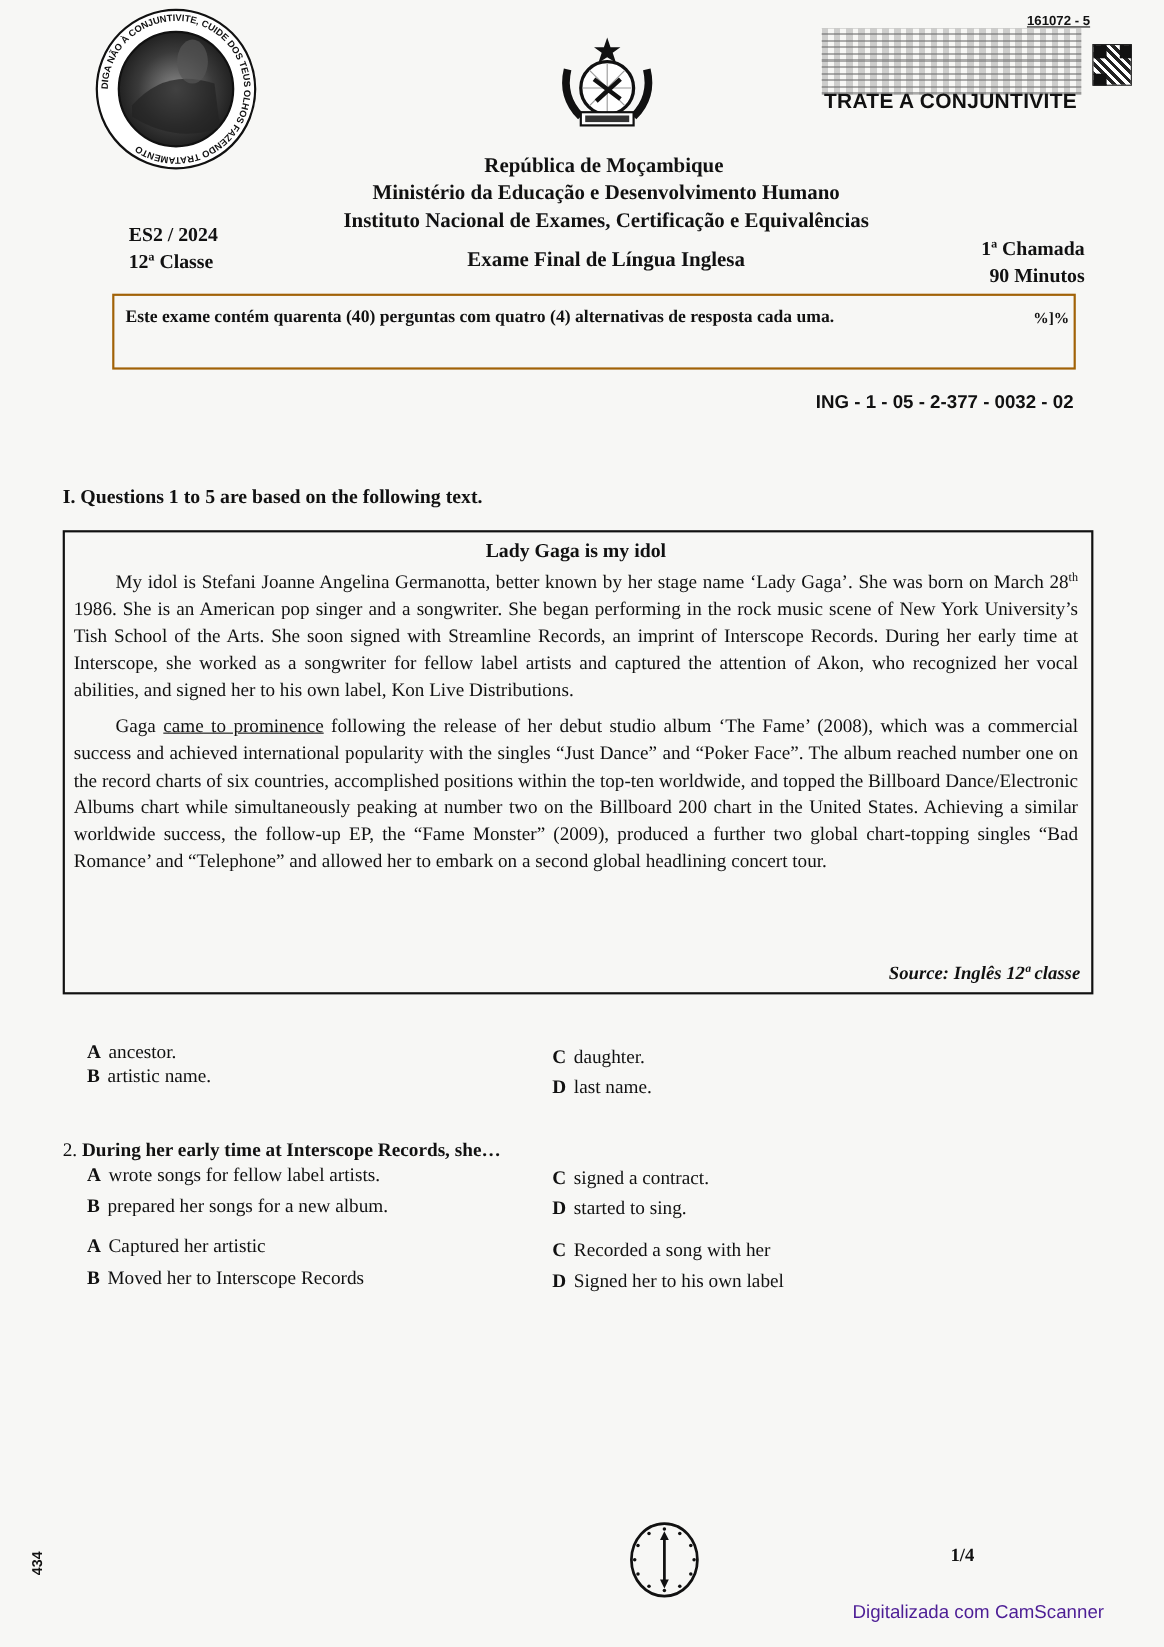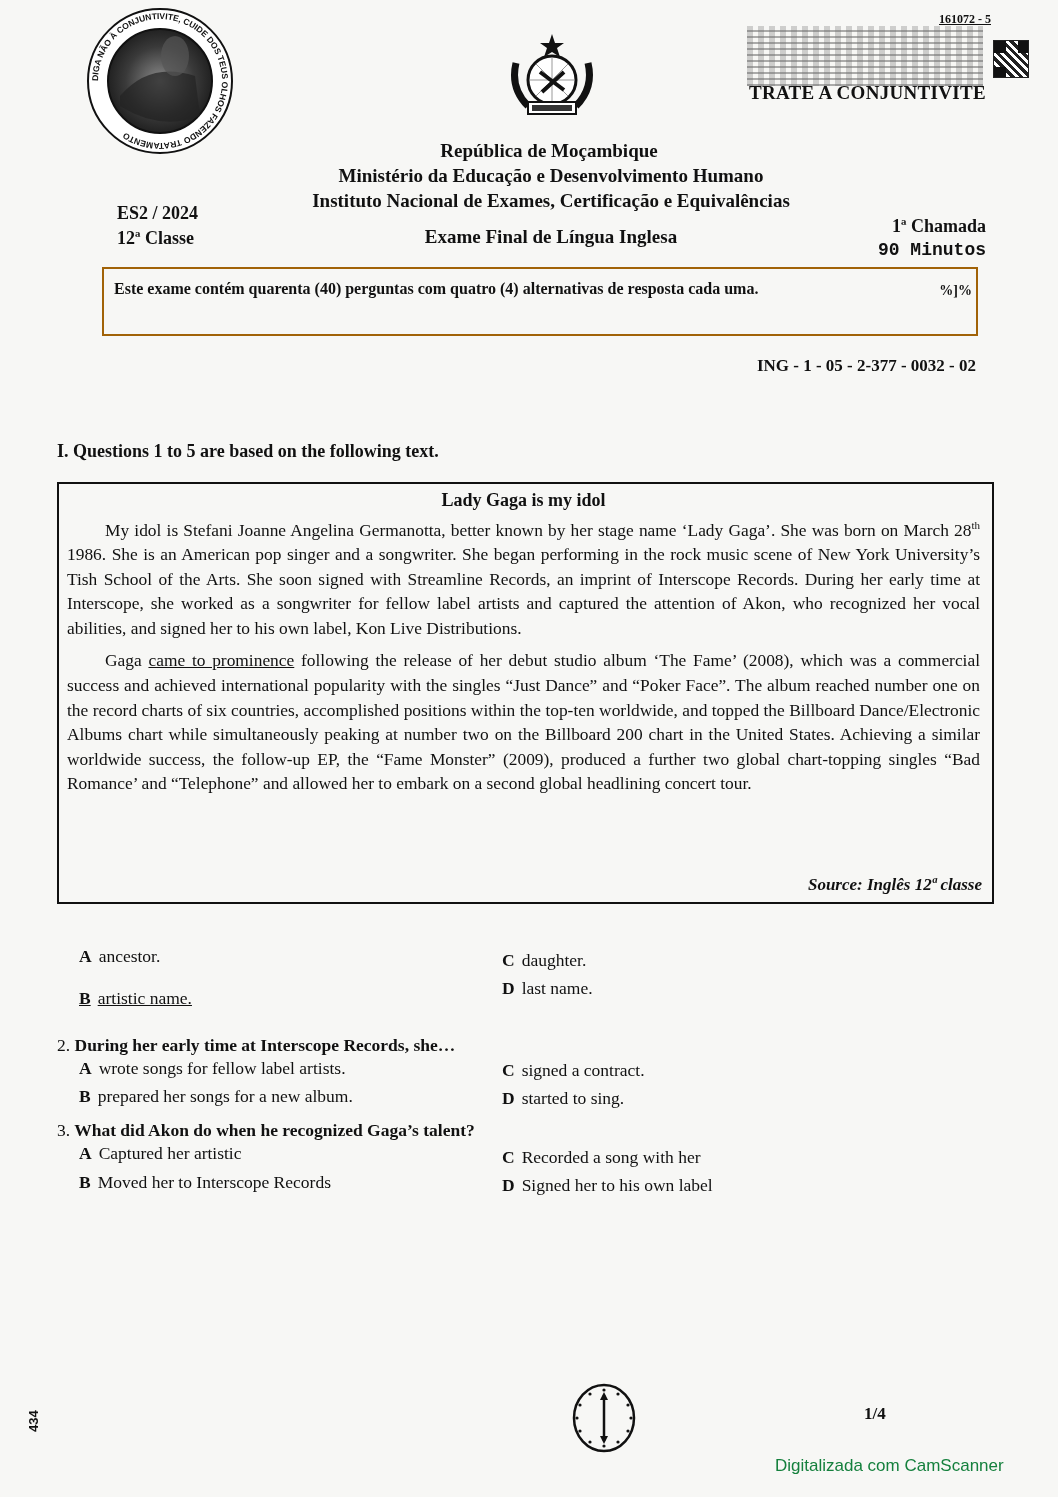--- a/index.html
+++ b/index.html
@@ -1,19 +1,19 @@
 <!DOCTYPE html>
 <html><head>
   <meta charset="utf-8">
   <style>
     * { box-sizing: border-box; margin: 0; padding: 0; }
     html, body { width: 1058px; height: 1497px; background: #f7f7f5; overflow: hidden; }
     body { position: relative; font-family: "Liberation Serif", "DejaVu Serif", serif; color: #111; }
     .abs { position: absolute; }
-    .sans { font-family: Liberation Serif, serif; }
+    .sans { font-family: Liberation Sans, sans-serif; }
 
     
     #seal { left: 80px; top: 6px; width: 160px; height: 150px; }
     
     #coat { left: 502px; top: 28px; width: 100px; height: 100px; }
     
     #banner { left: 745px; top: 12px; width: 290px; height: 90px; }
     .serial { position: absolute; right: 44px; top: 0; font-size: 12px; font-weight: bold; text-decoration: underline; }
     .pattern { position: absolute; left: 2px; top: 14px; width: 236px; height: 60px;
       background:
@@ -31,21 +31,21 @@
 
     .center-line { left: 0; width: 1058px; text-align: center; font-weight: bold; font-size: 19px; }
     #h1 { top: 140px; left: 20px; }
     #h2 { top: 165px; left: 22px; }
     #h3 { top: 190px; left: 22px; }
     #exam-title { top: 226px; left: 22px; }
 
     #es2 { left: 117px; top: 203px; font-size: 18px; font-weight: bold; }
     #classe { left: 117px; top: 228px; font-size: 18px; font-weight: bold; }
     #chamada { right: 72px; top: 216px; font-size: 18px; font-weight: bold; text-align: right; }
-    #minutos { right: 72px; top: 240px; font-size: 18px; font-weight: bold; text-align: left; font-family: Liberation Mono, monospace; }
+    #minutos { right: 72px; top: 240px; font-size: 18px; font-weight: bold; text-align: left; }
 
     #instr-box { left: 102px; top: 267px; width: 876px; height: 69px; border: 2px solid #a16207; padding: 8px 10px; font-size: 16px; font-weight: bold; line-height: 24px; }
     #instr-box .mark { position: absolute; right: 4px; top: 10px; font-size: 14px; }
 
     #code { right: 82px; top: 356px; font-size: 17px; font-weight: bold; }
 
     #section-heading { left: 57px; top: 441px; font-size: 18px; font-weight: bold; }
 
     #passage { left: 57px; top: 482px; width: 937px; height: 422px; border: 2px solid #111; border-left-width: 2px; padding: 4px 12px 0 8px; font-size: 17.4px; line-height: 24.6px; text-align: justify; }
     #passage-title { text-align: center; font-weight: bold; font-size: 18px; margin-bottom: 0; }
@@ -57,21 +57,21 @@
     .question { position: absolute; left: 57px; font-size: 17.5px; }
     .q-stem { font-weight: bold; }
     .q-num { font-weight: normal; }
     .opts { position: relative; height: 58px; }
     .opt { position: absolute; font-size: 17.5px; }
     .opt .letter { font-weight: bold; margin-right: 7px; }
 
     #footer-434 { left: 26px; top: 1432px; font-size: 13px; font-weight: bold; transform: rotate(-90deg); transform-origin: left top; font-family: "Liberation Sans", sans-serif; }
     #clock { left: 569px; top: 1383px; width: 70px; height: 70px; }
     #page-num { left: 864px; top: 1404px; font-size: 17px; font-weight: bold; }
-    #camscanner { left: 775px; top: 1456px; font-size: 17px; font-family: "Liberation Sans", sans-serif; color: #15803d; }
+    #camscanner { left: 775px; top: 1456px; font-size: 17px; font-family: "Liberation Sans", sans-serif; color: #4c1d95; }
   </style>
 </head>
 <body>
 
 <div id="seal" class="abs">
   <svg width="160" height="150" viewBox="0 0 160 150">
     <defs>
       <path id="ringpath" d="M 80 75 m -62 0 a 62 62 0 1 1 124 0 a 62 62 0 1 1 -124 0"></path>
       <radialGradient id="photo" cx="50%" cy="50%" r="55%">
         <stop offset="0%" stop-color="#8a8a8a"></stop>
@@ -136,38 +136,37 @@
 <div id="passage" class="abs">
   <div id="passage-title">Lady Gaga is my idol</div>
   <p><span>My idol is Stefani Joanne Angelina Germanotta, better known by her stage name ‘Lady Gaga’. She was born on March 28</span><sup style="font-size:11px">th</sup><span> 1986. She is an American pop singer and a songwriter. She began performing in the rock music scene of New York University’s Tish School of the Arts. She soon signed with Streamline Records, an imprint of Interscope Records. During her early time at Interscope, she worked as a songwriter for fellow label artists and captured the attention of Akon, who recognized her vocal abilities, and signed her to his own label, Kon Live Distributions.</span></p>
   <p><span>Gaga </span><span class="u">came to prominence</span><span> following the release of her debut studio album ‘The Fame’ (2008), which was a commercial success and achieved international popularity with the singles “Just Dance” and “Poker Face”. The album reached number one on the record charts of six countries, accomplished positions within the top-ten worldwide, and topped the Billboard Dance/Electronic Albums chart while simultaneously peaking at number two on the Billboard 200 chart in the United States. Achieving a similar worldwide success, the follow-up EP, the “Fame Monster” (2009), produced a further two global chart-topping singles “Bad Romance’ and “Telephone” and allowed her to embark on a second global headlining concert tour.</span></p>
   <div id="source">Source: Inglês 12ª classe</div>
 </div>
 
 <div class="question" style="top:944px; width:900px;">
   <div class="opts">
     <div class="opt" style="left:22px; top:2px;"><span class="letter">A</span><span>ancestor.</span></div>
-    <div class="opt" style="left:22px; top:44px;text-decoration:underline;"><span class="letter">B</span><span>artistic name.</span></div>
+    <div class="opt" style="left:22px; top:24px;"><span class="letter">B</span><span>artistic name.</span></div>
     <div class="opt" style="left:445px; top:6px;"><span class="letter">C</span><span>daughter.</span></div>
     <div class="opt" style="left:445px; top:34px;"><span class="letter">D</span><span>last name.</span></div>
   </div>
 </div>
 
 <div class="question" style="top:1035px; width:900px;">
   <div class="q-stem"><span class="q-num">2.</span> <span>During her early time at Interscope Records, she…</span></div>
   <div class="opts">
     <div class="opt" style="left:22px; top:2px;"><span class="letter">A</span><span>wrote songs for fellow label artists.</span></div>
     <div class="opt" style="left:22px; top:30px;"><span class="letter">B</span><span>prepared her songs for a new album.</span></div>
     <div class="opt" style="left:445px; top:4px;"><span class="letter">C</span><span>signed a contract.</span></div>
     <div class="opt" style="left:445px; top:32px;"><span class="letter">D</span><span>started to sing.</span></div>
   </div>
 </div>
 
 <div class="question" style="top:1120px; width:900px;">
-  <div class="q-stem"><span class="q-num">3.</span> <span>What did Akon do when he recognized Gaga’s talent?</span></div>
   <div class="opts">
     <div class="opt" style="left:22px; top:2px;"><span class="letter">A</span><span>Captured her artistic</span></div>
     <div class="opt" style="left:22px; top:31px;"><span class="letter">B</span><span>Moved her to Interscope Records</span></div>
     <div class="opt" style="left:445px; top:6px;"><span class="letter">C</span><span>Recorded a song with her</span></div>
     <div class="opt" style="left:445px; top:34px;"><span class="letter">D</span><span>Signed her to his own label</span></div>
   </div>
 </div>
 
 <div id="footer-434" class="abs">434</div>
 

